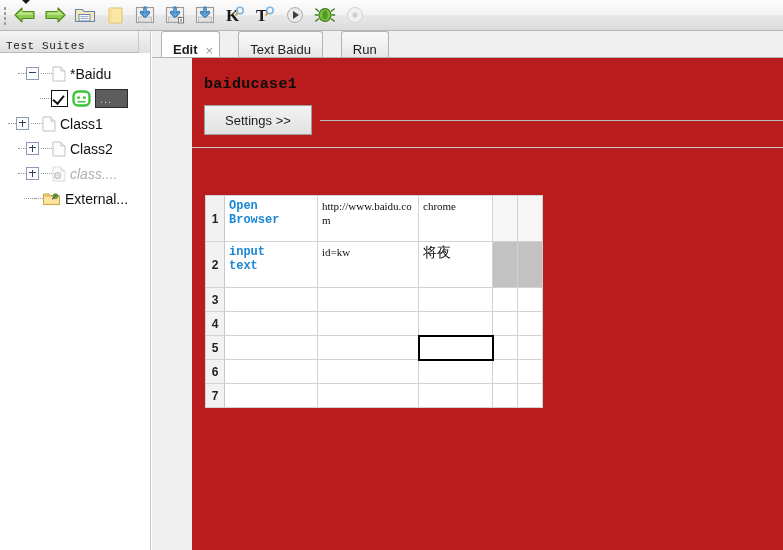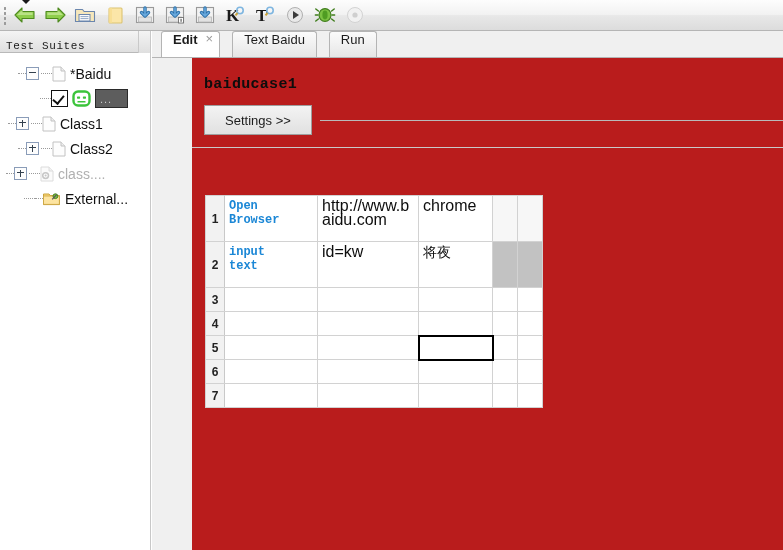--- a/index.html
+++ b/index.html
@@ -123,22 +123,22 @@
   }
   .tabstrip {
     position: absolute; left: 0; top: 0; width: 631px; height: 27px;
     background: #f0f0f0;
     border-bottom: 1px solid #b4b4b4;
     display: flex; align-items: flex-end;
     box-sizing: border-box;
     padding-left: 9px;
   }
   .tab {
-    height: 26px; display: flex; align-items: flex-start;
-    padding: 0 11px; margin-right: 12px;
+    height: 26px; display: flex; align-items: flex-end;
+    padding: 0 11px; margin-right: 18px;
     background: linear-gradient(to bottom, #fbfbfb, #e6e6e6);
     border: 1px solid #b4b4b4; border-bottom: none;
     border-radius: 3px 3px 0 0;
     font-size: 13px; color: #1c1c1c; box-sizing: border-box;
     cursor: default;
   }
   .tab.active {
     background: #ffffff; font-weight: bold; padding-right: 6px;
   }
   .tab .closex {
@@ -209,22 +209,22 @@
   .grid tr.tall td { height: 46px; }
   .grid tr.short td { height: 24px; }
   .kw {
     color: #1b87d6; font-weight: bold;
     font-family: "Liberation Mono", "DejaVu Sans Mono", monospace;
     font-size: 12px; line-height: 14px;
     white-space: pre-line;
   }
   .val {
     color: #0d0d0d;
-    font-family: Liberation Sans, sans-serif;
-    font-size: 16px; line-height: 14px;
+    font-family: Liberation Serif, serif;
+    font-size: 11px; line-height: 14px;
     word-break: break-all;
   }
   .val.cjk { font-family: "DejaVu Sans", sans-serif; font-size: 14px; }
   .grid td.tinted { background: #f7f7f7; }
   .grid td.shaded { background: #c2c2c2; }
   .grid td.selected {
     border: 2px solid #000000;
     background: #ffffff;
   }
 </style>
@@ -403,21 +403,21 @@
         <div class="dashline"></div>
         <div class="node-icon">
           <svg width="14" height="16" viewBox="0 0 14 16">
             <path d="M1 1 h8 l4 4 v10 h-12 z" fill="#fdfdfd" stroke="#c2c2c2" stroke-width="1"></path>
             <path d="M9 1 v4 h4" fill="#eeeeee" stroke="#c2c2c2" stroke-width="1"></path>
           </svg>
         </div>
         <span class="node-label">Class2</span>
       </div>
 
-      <div class="tree-row" style="padding-left:6px;">
+      <div class="tree-row" style="padding-left:18px;font-style:italic;">
         <div class="dashline sm"></div>
         <div class="expander plus"></div>
         <div class="dashline"></div>
         <div class="node-icon">
           <svg width="14" height="16" viewBox="0 0 14 16">
             <path d="M1 1 h8 l4 4 v10 h-12 z" fill="#fbfbfb" stroke="#dcdcdc" stroke-width="1"></path>
             <path d="M9 1 v4 h4" fill="#f2f2f2" stroke="#dcdcdc" stroke-width="1"></path>
             <circle cx="5.6" cy="9.6" r="2.9" fill="none" stroke="#c6c6c6" stroke-width="1.5"></circle>
             <circle cx="5.6" cy="9.6" r="1" fill="#c6c6c6"></circle>
           </svg>

